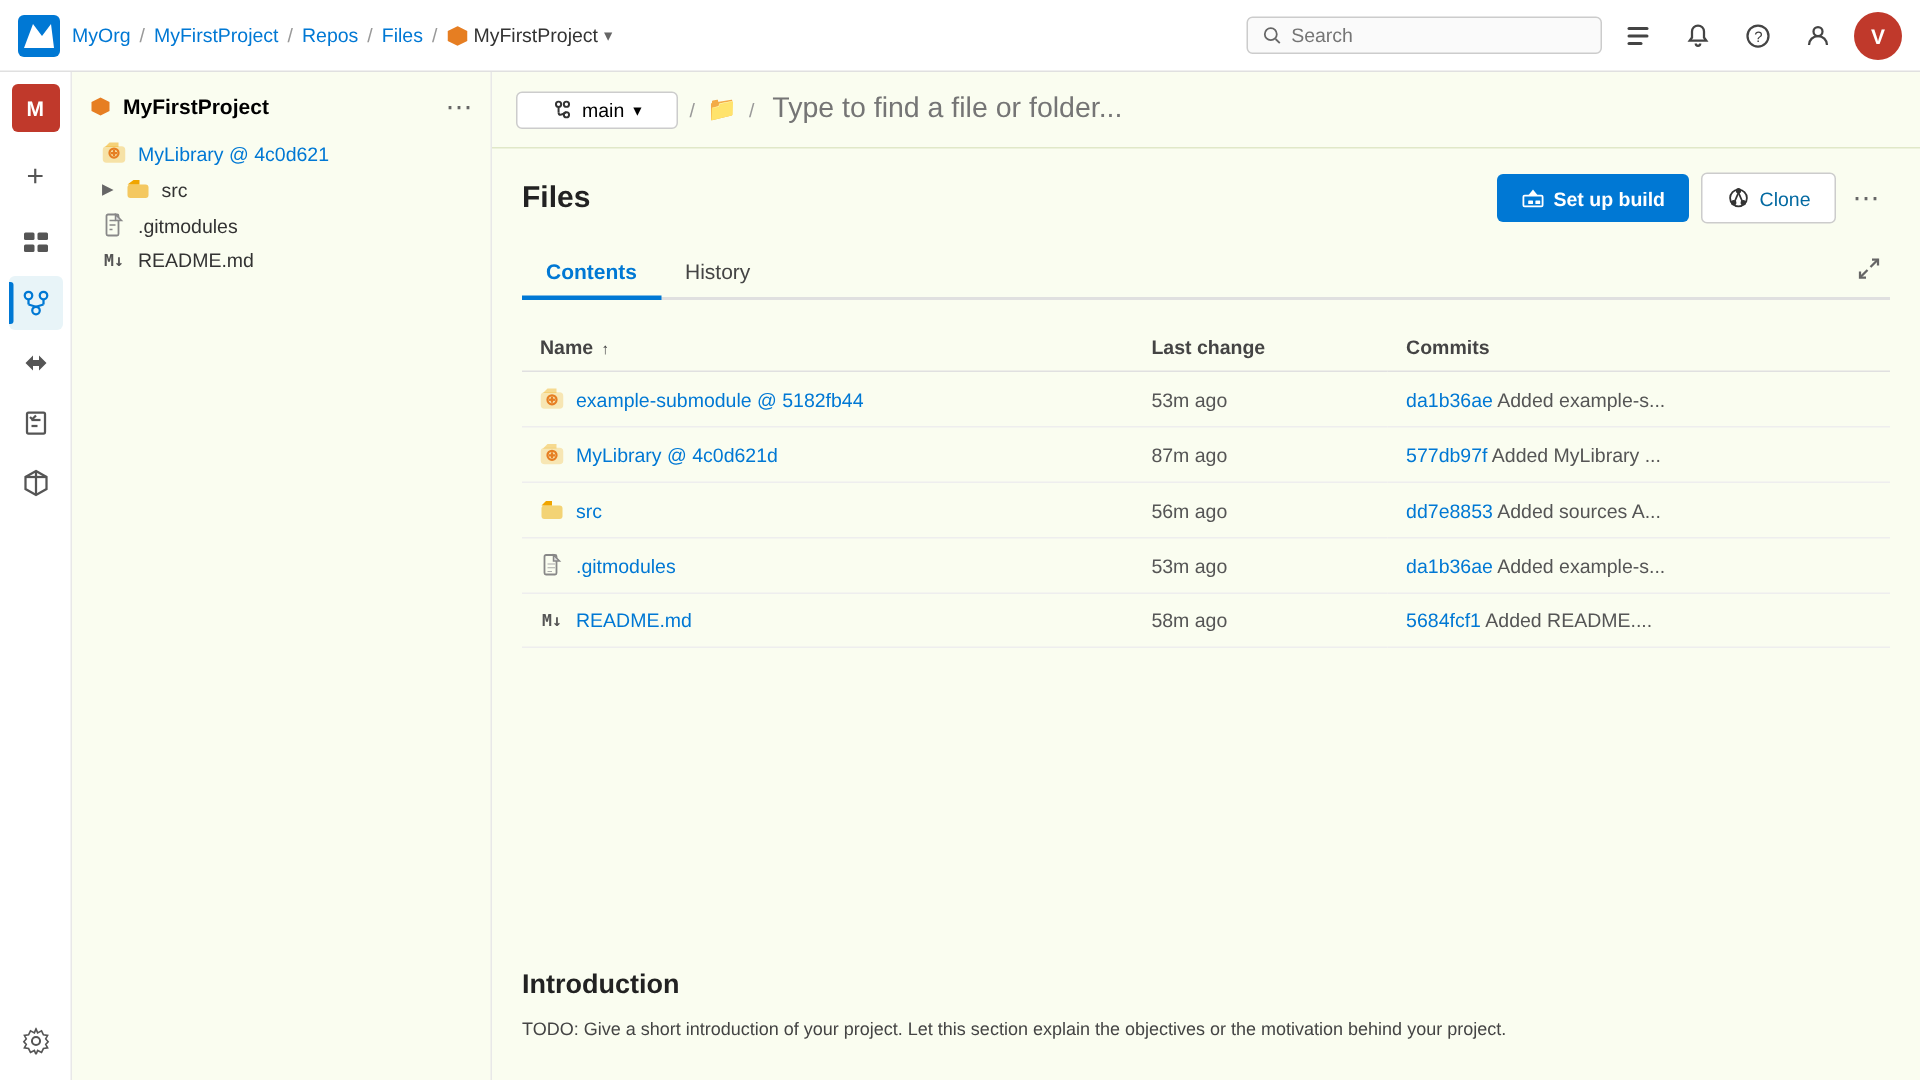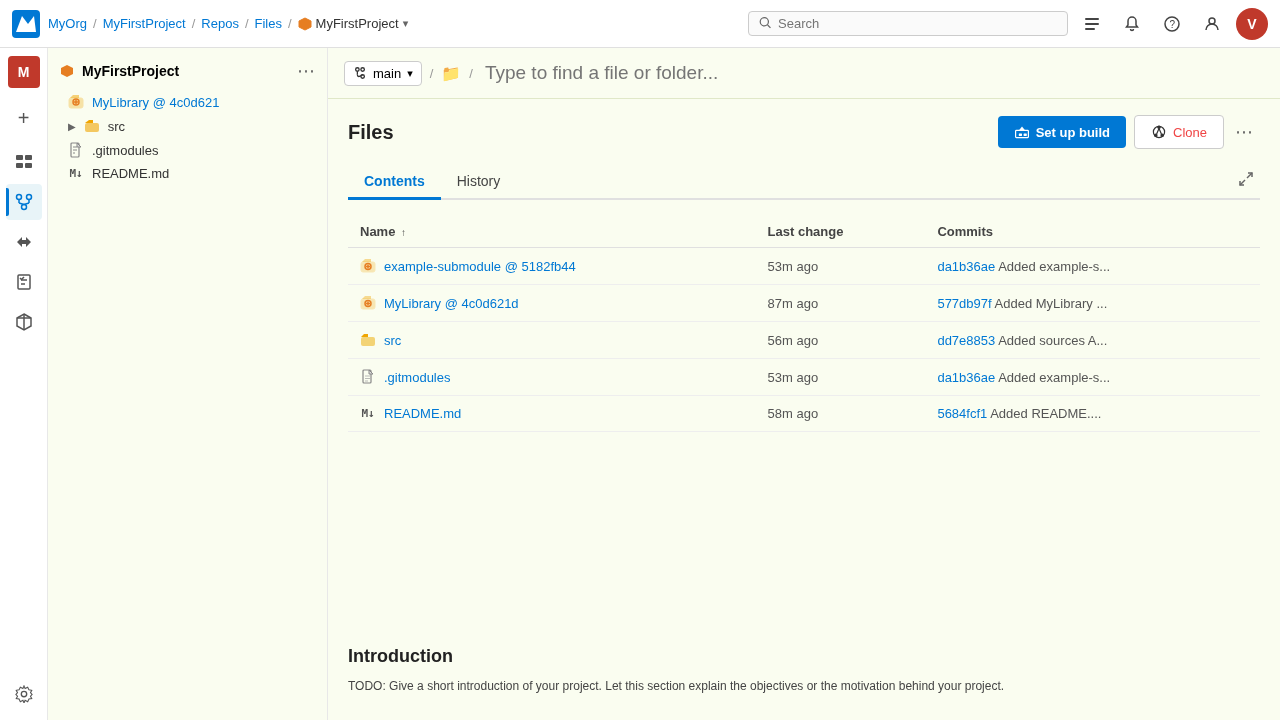--- a/index.html
+++ b/index.html
@@ -9,22 +9,22 @@
     .top-nav {
       display: flex; align-items: center; height: 48px; background: #fff; border-bottom: 1px solid #e0e0e0;
       padding: 0 12px; gap: 8px; flex-shrink: 0; z-index: 10;
     }
     .breadcrumb { display: flex; align-items: center; gap: 6px; font-size: 13px; color: #333; }
     .breadcrumb a { color: #0078d4; text-decoration: none; }
     .breadcrumb-sep { color: #999; }
     .breadcrumb-project { display: flex; align-items: center; gap: 4px; }
     .nav-spacer { flex: 1; }
     .search-box {
-      display: flex; align-items: flex-start; border: 1px solid #ccc; border-radius: 4px;
-      padding: 4px 10px; gap: 6px; width: 320px; background: #fafafa;
+      display: flex; align-items: center; border: 1px solid #ccc; border-radius: 4px;
+      padding: 4px 10px; gap: 6px; width: 237px; background: #fafafa;
     }
     .search-box input { border: none; background: transparent; outline: none; font-size: 13px; width: 100%; }
     .nav-icons { display: flex; align-items: center; gap: 8px; }
     .nav-icon-btn {
       width: 32px; height: 32px; border: none; background: transparent; cursor: pointer;
       display: flex; align-items: center; justify-content: center; border-radius: 4px; color: #444;
     }
     .avatar {
       width: 32px; height: 32px; border-radius: 50%; background: #c0392b;
       color: #fff; display: flex; align-items: center; justify-content: center;
@@ -79,40 +79,40 @@
     .main-content {
       flex: 1; background: #fafdf0; overflow-y: auto; display: flex; flex-direction: column;
     }
 
     
     .branch-bar {
       display: flex; align-items: center; padding: 10px 16px; gap: 8px; border-bottom: 1px solid #e0e8c8;
       background: #fafdf0;
     }
     .branch-btn {
-      display: flex; align-items: center; gap: 6px; padding: 4px 8px; border: 1px solid #ccc;
+      display: flex; align-items: center; gap: 6px; padding: 4px 23px; border: 1px solid #ccc;
       border-radius: 4px; background: #fff; cursor: pointer; font-size: 13px;
     }
     .path-input {
       flex: 1; border: none; background: transparent; outline: none; font-size: 19px;
       color: #999; padding: 4px;
     }
 
     
     .files-section { padding: 16px 20px; flex: 1; }
     .files-header { display: flex; align-items: center; margin-bottom: 16px; }
     .files-title { font-size: 20px; font-weight: 600; color: #222; flex: 1; }
     .btn-setup {
       display: flex; align-items: center; gap: 6px; padding: 8px 16px;
       background: #0078d4; color: #fff; border: none; border-radius: 4px;
       font-size: 13px; font-weight: 600; cursor: pointer;
     }
     .btn-clone {
       display: flex; align-items: center; gap: 6px; padding: 8px 16px;
-      background: #fff; color: #ef4444; border: 1px solid #ccc; border-radius: 4px;
+      background: #fff; color: #0369a1; border: 1px solid #ccc; border-radius: 4px;
       font-size: 13px; cursor: pointer; margin-left: 8px;
     }
     .more-btn {
       width: 32px; height: 32px; background: transparent; border: none; cursor: pointer;
       display: flex; align-items: center; justify-content: center; font-size: 18px; color: #666;
       border-radius: 4px; margin-left: 4px;
     }
 
     
     .tabs { display: flex; gap: 0; margin-bottom: 0; border-bottom: 2px solid #e0e0e0; }

